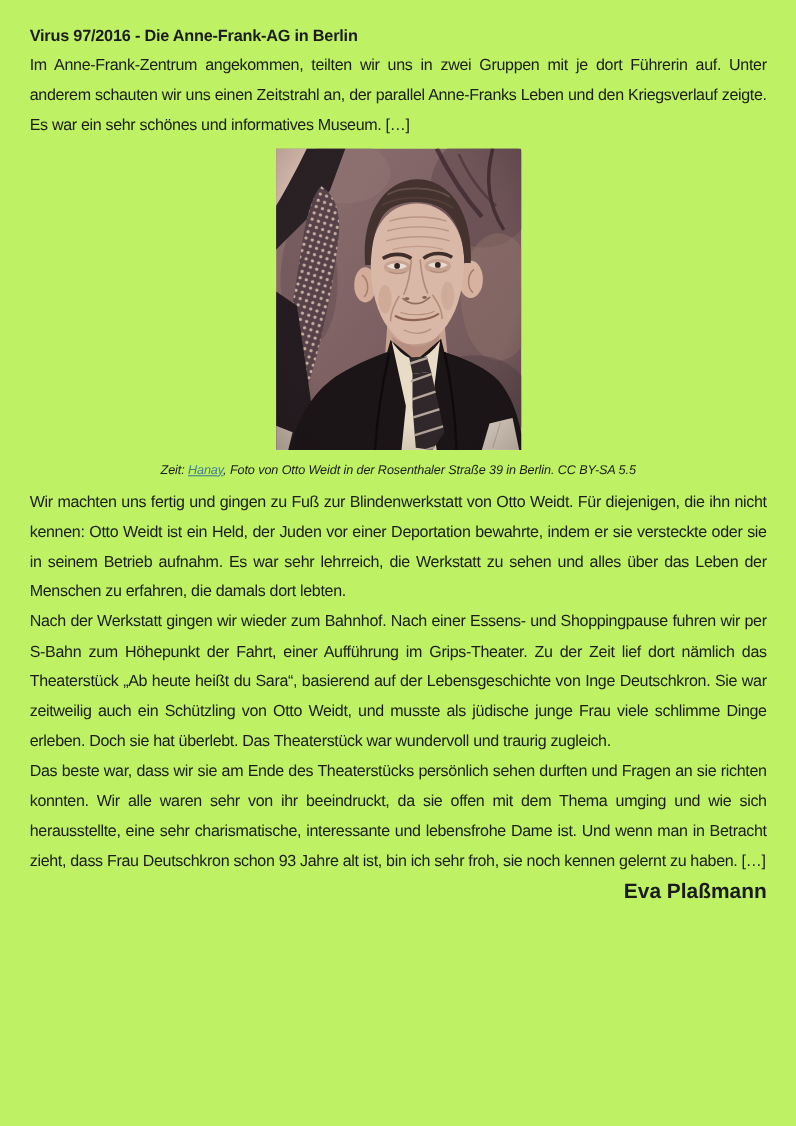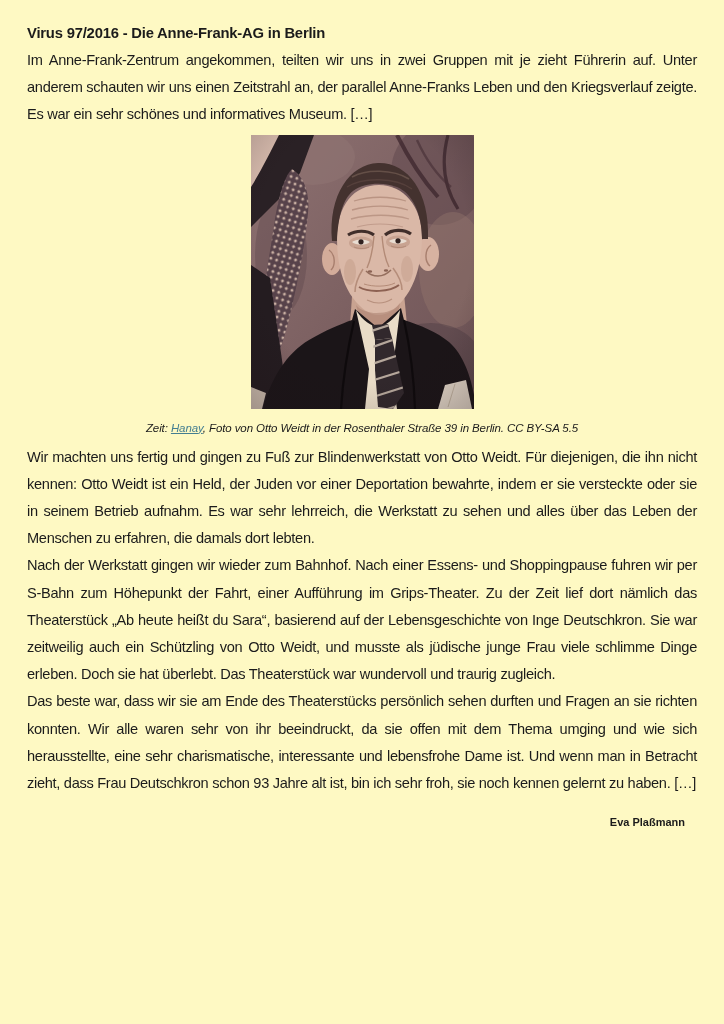--- a/index.html
+++ b/index.html
@@ -6,21 +6,21 @@
   html, body { margin: 0; padding: 0; background: #ffffff; }
   body {
     width: 724px; height: 1024px; overflow: hidden;
     font-family: "Liberation Sans", sans-serif;
     color: var(--text-color);
   }
   .page {
     box-sizing: border-box;
     width: 724px; height: 1024px;
     padding: 20px 27px 0 27px;
-    background: #fef9c3;
+    background: #bef264;
   }
   .title {
     margin: 0;
     font-size: 14.8px;
     font-weight: bold;
     line-height: 27px;
     letter-spacing: -0.2px;
   }
   p.body {
     margin: 0;
@@ -44,35 +44,35 @@
     text-align: center;
     line-height: 14px;
     letter-spacing: -0.1px;
   }
   .caption-link {
     color: var(--link-color);
     text-decoration: underline;
     cursor: pointer;
   }
   p.signature {
-    margin: 12px;
-    font-size: 11px;
+    margin: 0;
+    font-size: 19px;
     font-weight: bold;
     line-height: 27.2px;
     text-align: right;
   }
 </style>
 </head>
 <body>
 
 <div class="page">
 
   <h1 class="title">Virus 97/2016 - Die Anne-Frank-AG in Berlin</h1>
 
-  <p class="body">Im Anne-Frank-Zentrum angekommen, teilten wir uns in zwei Gruppen mit je zieht Führerin auf. Unter anderem schauten wir uns einen Zeitstrahl an, der parallel Anne-Franks Leben und den Kriegsverlauf zeigte. Es war ein sehr schönes und informatives Museum. […]</p>
+  <p class="body">Im Anne-Frank-Zentrum angekommen, teilten wir uns in zwei Gruppen mit je dort Führerin auf. Unter anderem schauten wir uns einen Zeitstrahl an, der parallel Anne-Franks Leben und den Kriegsverlauf zeigte. Es war ein sehr schönes und informatives Museum. […]</p>
 
   <figure class="photo-figure">
     <svg class="photo" width="223" height="274" viewBox="0 0 223 274" role="img">
       <defs>
         <linearGradient id="bgg" x1="0" y1="0" x2="1" y2="1">
           <stop offset="0" stop-color="#8d7171"></stop>
           <stop offset="0.55" stop-color="#7c6061"></stop>
           <stop offset="1" stop-color="#6d5356"></stop>
         </linearGradient>
         <radialGradient id="vig" cx="0.5" cy="0.42" r="0.78">

